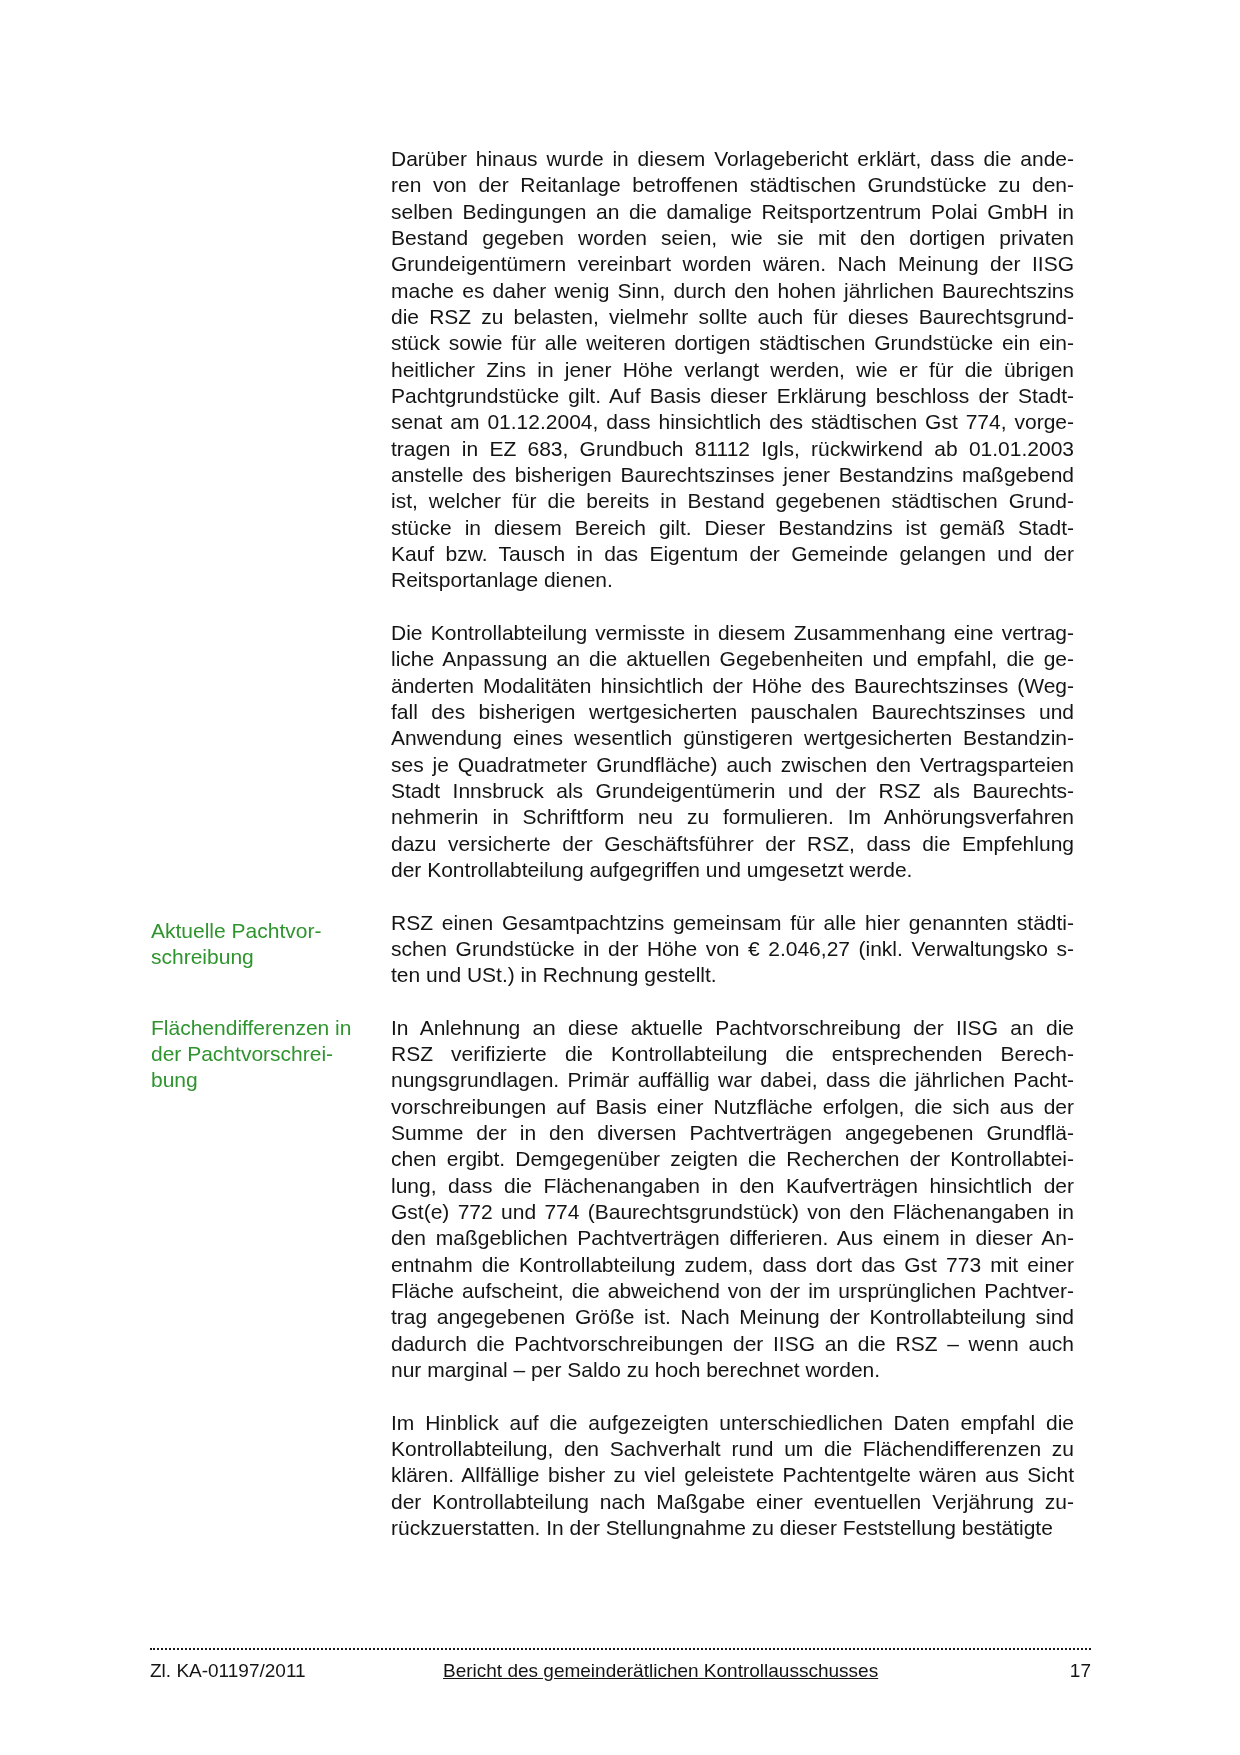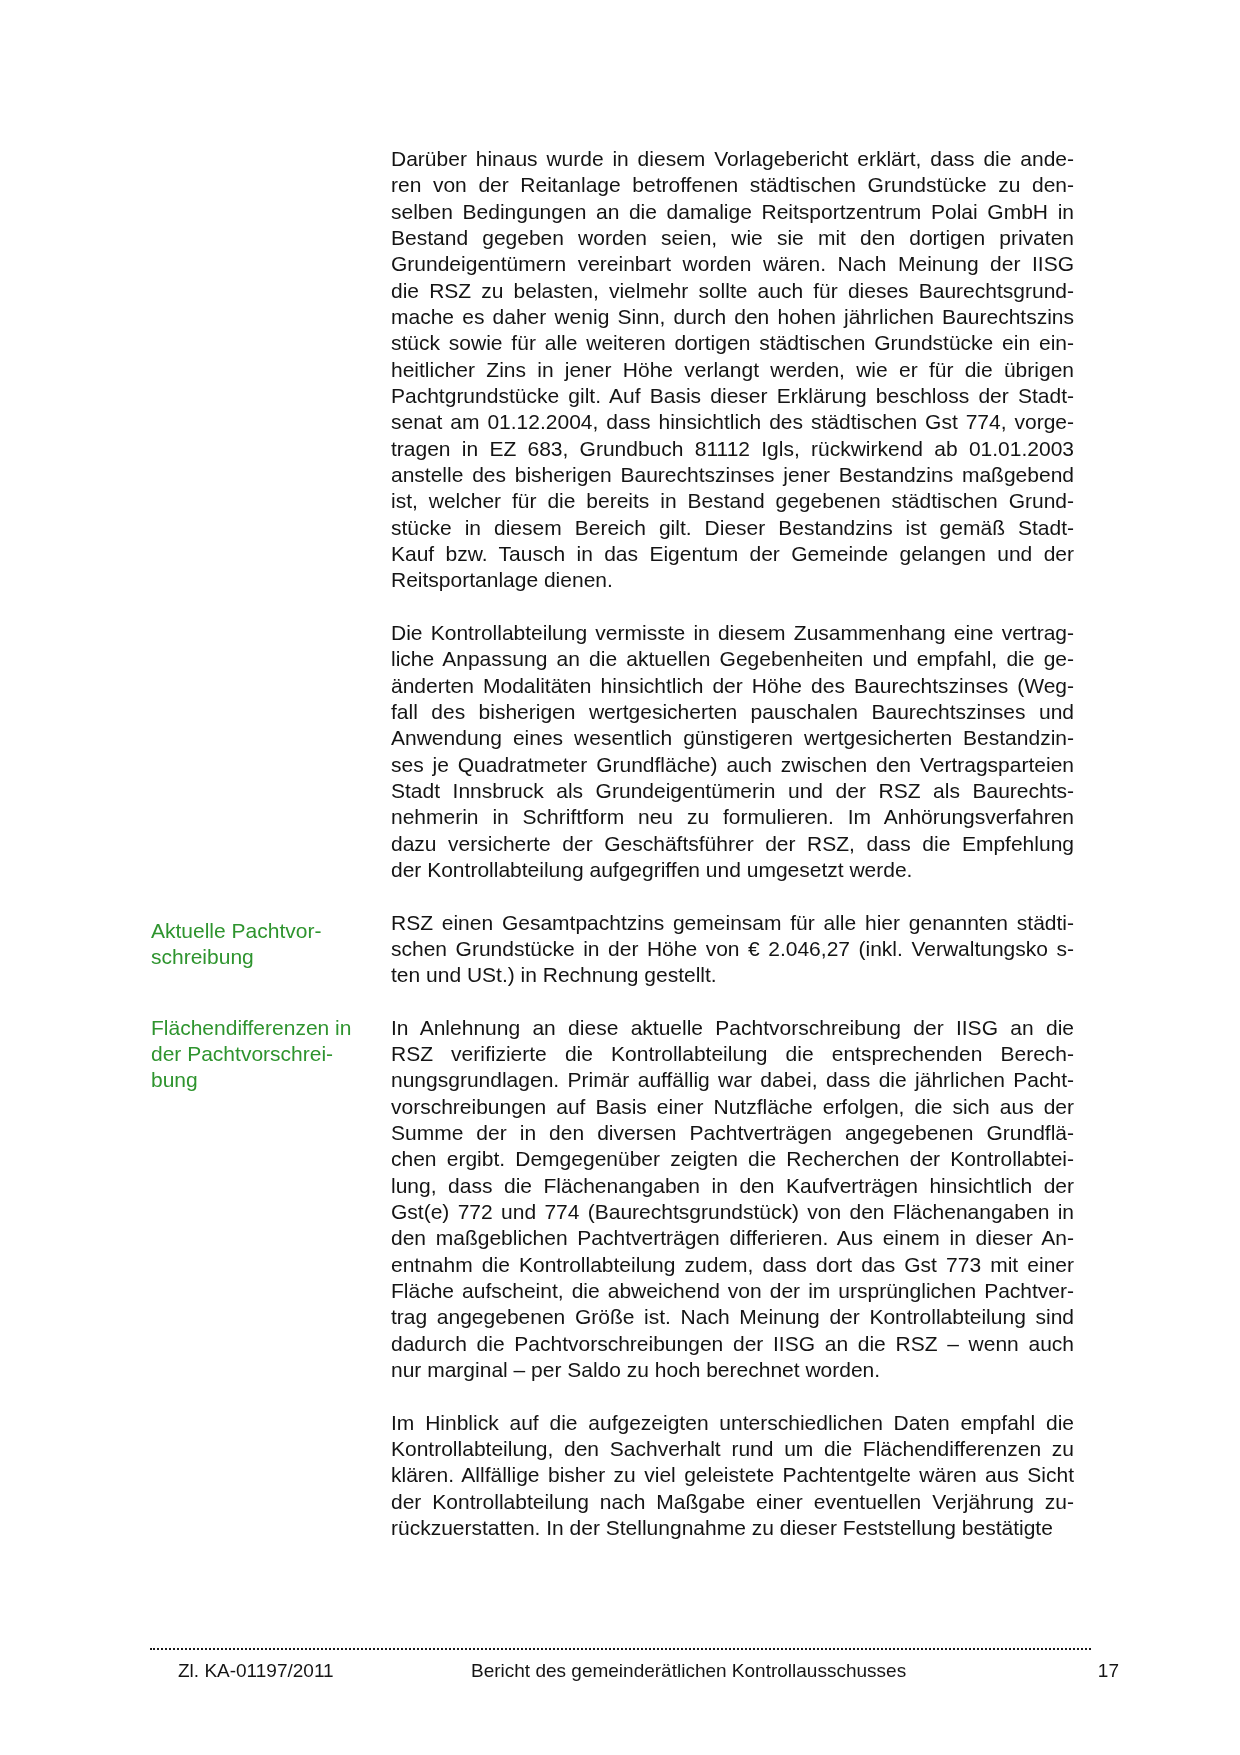--- a/index.html
+++ b/index.html
@@ -48,39 +48,38 @@
   }
   .footer-row {
     position: absolute;
     left: 150px;
     top: 1659px;
     width: 941px;
     height: 26px;
     font-size: 19px;
     line-height: 24px;
     color: #141414;
-    margin-left: 28px;
   }
   .footer-ref   { position: absolute; left: 0; top: 0; white-space: nowrap; }
-  .footer-title { position: absolute; left: 293px; top: 0; white-space: nowrap; }
+  .footer-title { position: absolute; left: 293px; top: 0; white-space: nowrap; text-decoration: underline; }
   .footer-page  { position: absolute; right: 0; top: 0; white-space: nowrap; }
 </style>
 </head>
 <body>
 
 <div class="page">
   <div id="content">
       <div class="block">
         <div class="line">Darüber hinaus wurde in diesem Vorlagebericht erklärt, dass die ande-</div>
         <div class="line">ren von der Reitanlage betroffenen städtischen Grundstücke zu den-</div>
         <div class="line">selben Bedingungen an die damalige Reitsportzentrum Polai GmbH in</div>
         <div class="line">Bestand gegeben worden seien, wie sie mit den dortigen privaten</div>
         <div class="line">Grundeigentümern vereinbart worden wären. Nach Meinung der IISG</div>
+        <div class="line">mache es daher wenig Sinn, durch den hohen jährlichen Baurechtszins</div>
         <div class="line">die RSZ zu belasten, vielmehr sollte auch für dieses Baurechtsgrund-</div>
-        <div class="line">mache es daher wenig Sinn, durch den hohen jährlichen Baurechtszins</div>
         <div class="line">stück sowie für alle weiteren dortigen städtischen Grundstücke ein ein-</div>
         <div class="line">heitlicher Zins in jener Höhe verlangt werden, wie er für die übrigen</div>
         <div class="line">Pachtgrundstücke gilt. Auf Basis dieser Erklärung beschloss der Stadt-</div>
         <div class="line">senat am 01.12.2004, dass hinsichtlich des städtischen Gst 774, vorge-</div>
         <div class="line">tragen in EZ 683, Grundbuch 81112 Igls, rückwirkend ab 01.01.2003</div>
         <div class="line">anstelle des bisherigen Baurechtszinses jener Bestandzins maßgebend</div>
         <div class="line">ist, welcher für die bereits in Bestand gegebenen städtischen Grund-</div>
         <div class="line">stücke in diesem Bereich gilt. Dieser Bestandzins ist gemäß Stadt-</div>
         <div class="line">Kauf bzw. Tausch in das Eigentum der Gemeinde gelangen und der</div>
         <div class="line last">Reitsportanlage dienen.</div>

